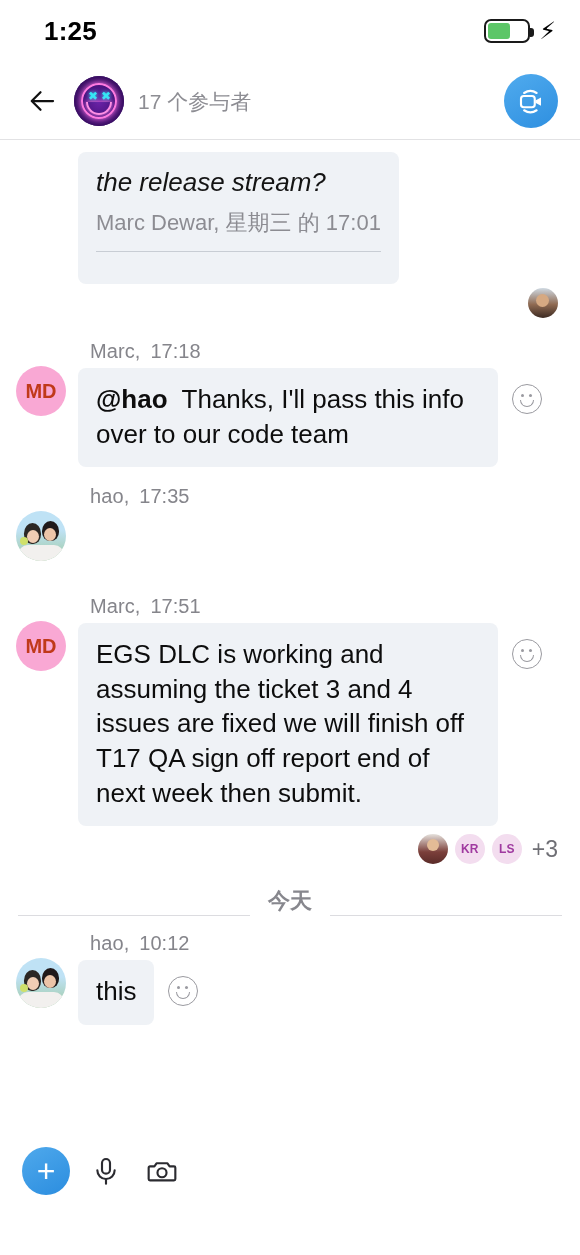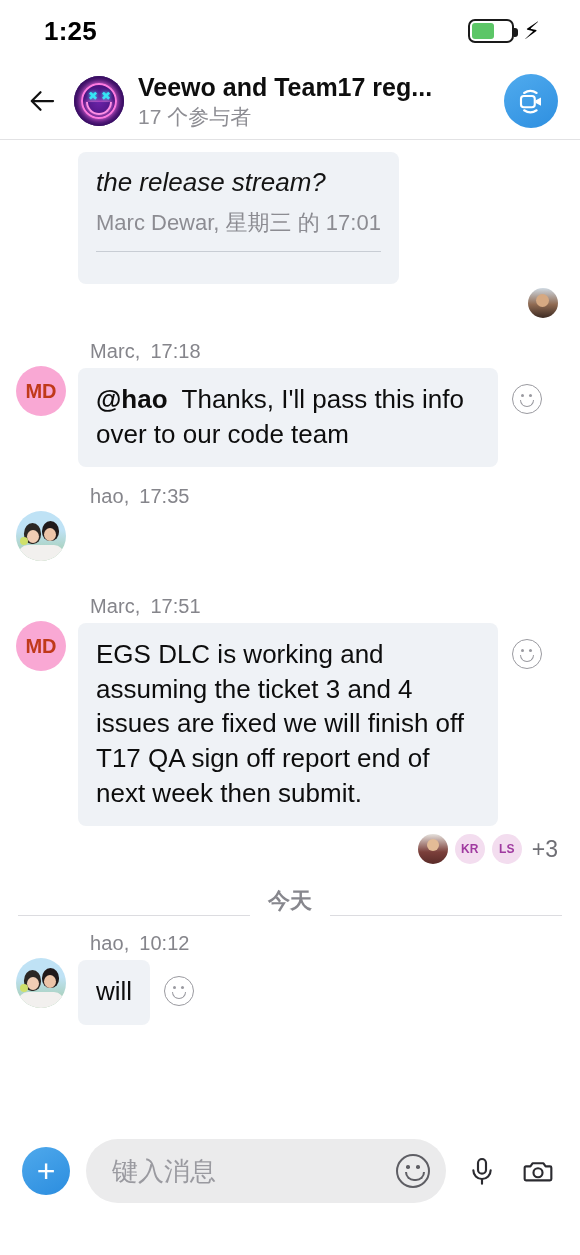--- a/index.html
+++ b/index.html
@@ -7,21 +7,21 @@
     width: 580px; height: 1255px;
     background: #ffffff;
     font-family: "Liberation Sans", "DejaVu Sans", sans-serif;
     overflow: hidden;
   }
 
   
   .statusbar {
     height: 62px;
     display: flex; align-items: center; justify-content: space-between;
-    padding: 0 40px 0 44px;
+    padding: 0 24px 0 44px;
     text-align: center;
   }
   .status-time { font-size: 26px; font-weight: bold; color: #000; letter-spacing: .2px; }
   .status-right { display: flex; align-items: center; gap: 9px; }
   .battery {
     width: 46px; height: 24px;
     border: 2.6px solid #1a1a1a; border-radius: 7px;
     position: relative; padding: 2.2px;
   }
   .battery::after {
@@ -220,21 +220,20 @@
         <polyline points="10,5 3,12 10,19"></polyline>
     </svg>
   </div>
   <div class="group-avatar">
     <div class="ga-ring"></div>
     <div class="ga-eye l">✖</div>
     <div class="ga-eye r">✖</div>
     <div class="ga-mouth"></div>
   </div>
   <div class="header-text">
-    <div class="header-title">Veewo and Team17 reg...</div>
     <div class="header-sub">17 个参与者</div>
   </div>
   <div class="call-btn">
     <svg viewBox="0 0 24 24" fill="none" stroke="#fff" stroke-width="1.7" stroke-linecap="round">
       <rect x="4" y="8" width="11" height="9" rx="2.2"></rect>
       <path d="M15.5 11.6 L20 9.2 V15.8 L15.5 13.4 Z" fill="#fff" stroke="none"></path>
       <path d="M6.5 5.6 A9 9 0 0 1 16.5 5.6"></path>
       <path d="M6.5 19.4 A9 9 0 0 0 16.5 19.4"></path>
     </svg>
   </div>
@@ -332,35 +331,31 @@
         <div class="ph-flower"></div>
         <div class="ph-body"></div>
       </div>
     </div>
     <div class="bubble-col">
       <div class="meta">
         <span class="nm">hao,</span><span class="tm">10:12</span>
       </div>
       <div class="bubble-wrap">
         <div class="bubble narrow">
-          <span>will</span>
+          <span>this</span>
         </div>
         <div class="react-btn"></div>
       </div>
     </div>
   </div>
 
 </div>
 
 <div class="composer">
   <div class="plus-btn">+</div>
-  <div class="input-pill">
-    <div class="input-text">键入消息</div>
-    <div class="emoji-ic"></div>
-  </div>
   <div class="tool-ic">
     <svg viewBox="0 0 24 24" fill="none" stroke="#2b2b30" stroke-width="1.6" stroke-linecap="round">
       <rect x="9" y="3" width="6" height="11" rx="3"></rect>
       <path d="M5.5 11.5a6.5 6.5 0 0 0 13 0"></path>
       <line x1="12" y1="18" x2="12" y2="21.5"></line>
     </svg>
   </div>
   <div class="tool-ic">
     <svg viewBox="0 0 24 24" fill="none" stroke="#2b2b30" stroke-width="1.6" stroke-linejoin="round">
       <path d="M3 8.5h3.3l1.6-2.3h8.2l1.6 2.3H21a1 1 0 0 1 1 1V18a1 1 0 0 1-1 1H3a1 1 0 0 1-1-1V9.5a1 1 0 0 1 1-1z"></path>

